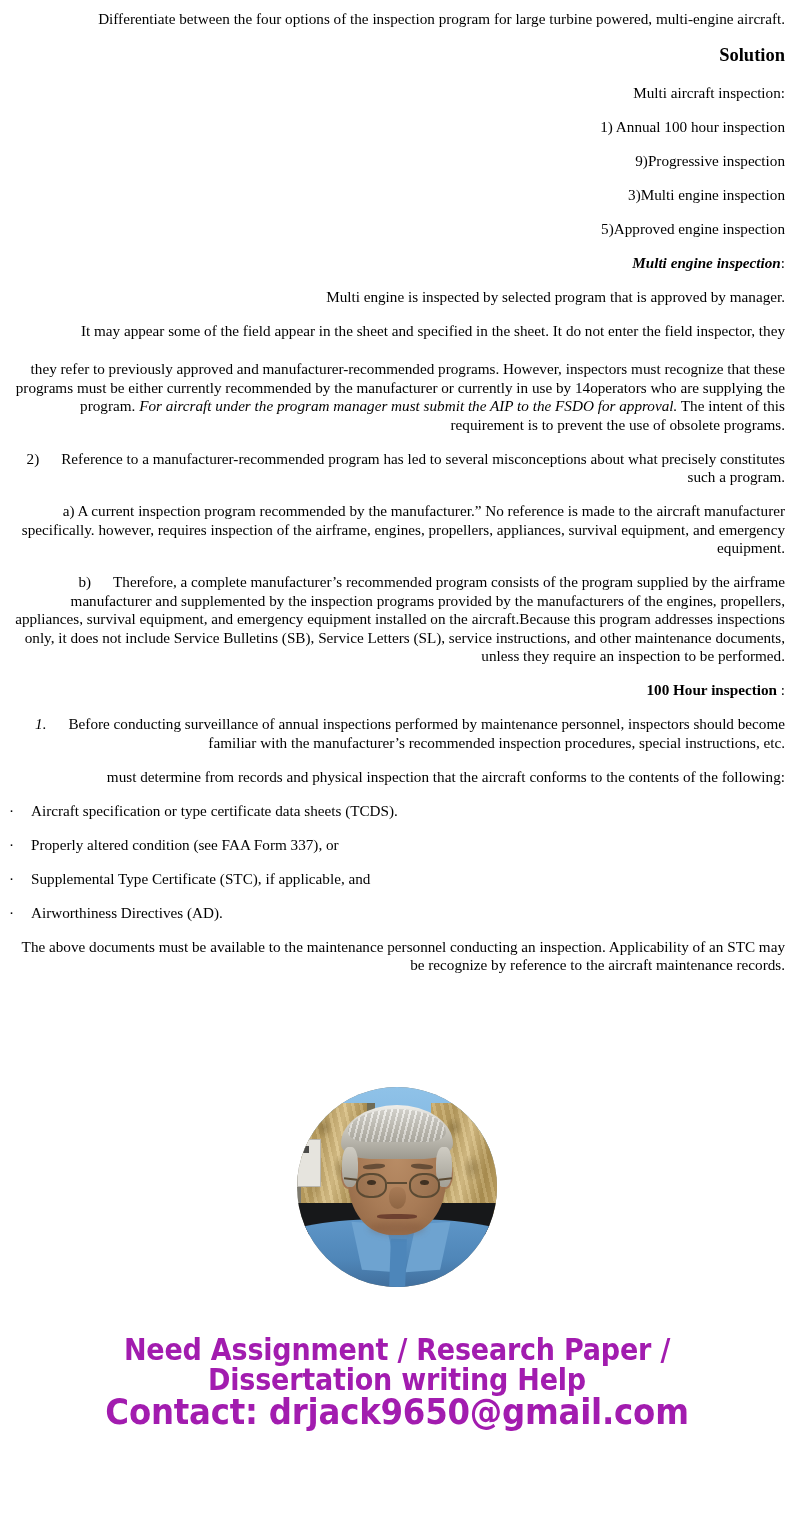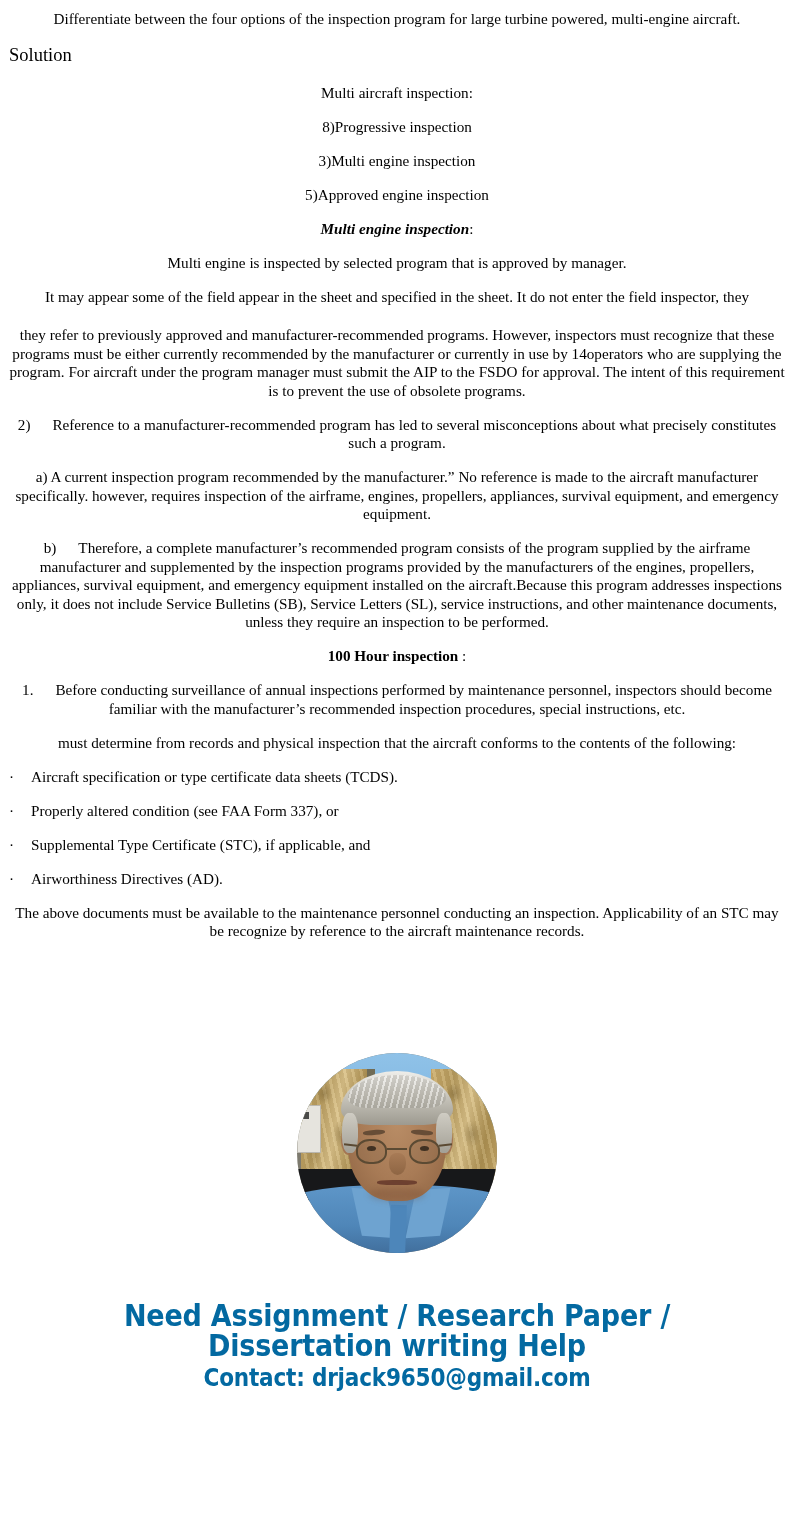--- a/index.html
+++ b/index.html
@@ -20,35 +20,36 @@
     box-sizing: border-box;
     padding: 0 9px 0 9px;
     position: relative;
   }
 
   
   .para {
     font-size: 15.2px;
     line-height: 18.5px;
     margin: 0 0 15.5px 0;
-    text-align: center;
+    text-align: right;
     word-spacing: 0px;
   }
   .para:first-child { margin-top: 10px; }
 
   .h-solution {
     font-size: 18.5px;
     line-height: 22px;
-    font-weight: normal;
+    font-weight: bold;
     margin: 0 0 18px 0;
+    text-align: right;
   }
 
   .bi { font-weight: bold; font-style: italic; }
   .b  { font-weight: bold; }
-  .i  { }
+  .i  { font-style: italic; }
 
   .bullet-row {
     font-size: 15.2px;
     line-height: 18.5px;
     margin: 0 0 15.5px 0;
     display: flex;
     align-items: flex-start;
   }
   .bullet-mark {
     width: 22px;
@@ -271,45 +272,46 @@
     border-radius: 50%;
     filter: blur(3px);
   }
 
   
   .footer {
     margin-top: 48px;
     text-align: center;
     font-family: "Liberation Sans Narrow", "DejaVu Sans Condensed", "Liberation Sans", sans-serif;
     font-weight: bold;
-    color: #0369a1;
+    color: #a21caf;
     letter-spacing: -0.2px;
   }
   .footer-line1 {
     font-size: 30px;
     line-height: 30px;
     padding: 0 24px;
   }
   .footer-line2 {
-    font-size: 24px;
+    font-size: 36px;
     line-height: 34px;
   }
 </style>
 </head>
 <body>
 
 <div class="page">
 
   <p class="para">Differentiate between the four options of the inspection program for large turbine powered, multi-engine aircraft.</p>
 
   <h2 class="h-solution">Solution</h2>
 
   <p class="para">Multi aircraft inspection:</p>
 
-  <p class="para">8)Progressive inspection</p>
+  <p class="para">1) Annual 100 hour inspection</p>
+  <p class="para">9)Progressive inspection</p>
   <p class="para">3)Multi engine inspection</p>
   <p class="para">5)Approved engine inspection</p>
 
   <p class="para"><span class="bi">Multi engine inspection</span><span>:</span></p>
 
   <p class="para">Multi engine is inspected by selected program that is approved by manager.</p>
 
   <p class="para">It may appear some of the field appear in the sheet and specified in the sheet. It do not enter the field inspector, they</p>
 
   <div class="spacer-gap"></div>

